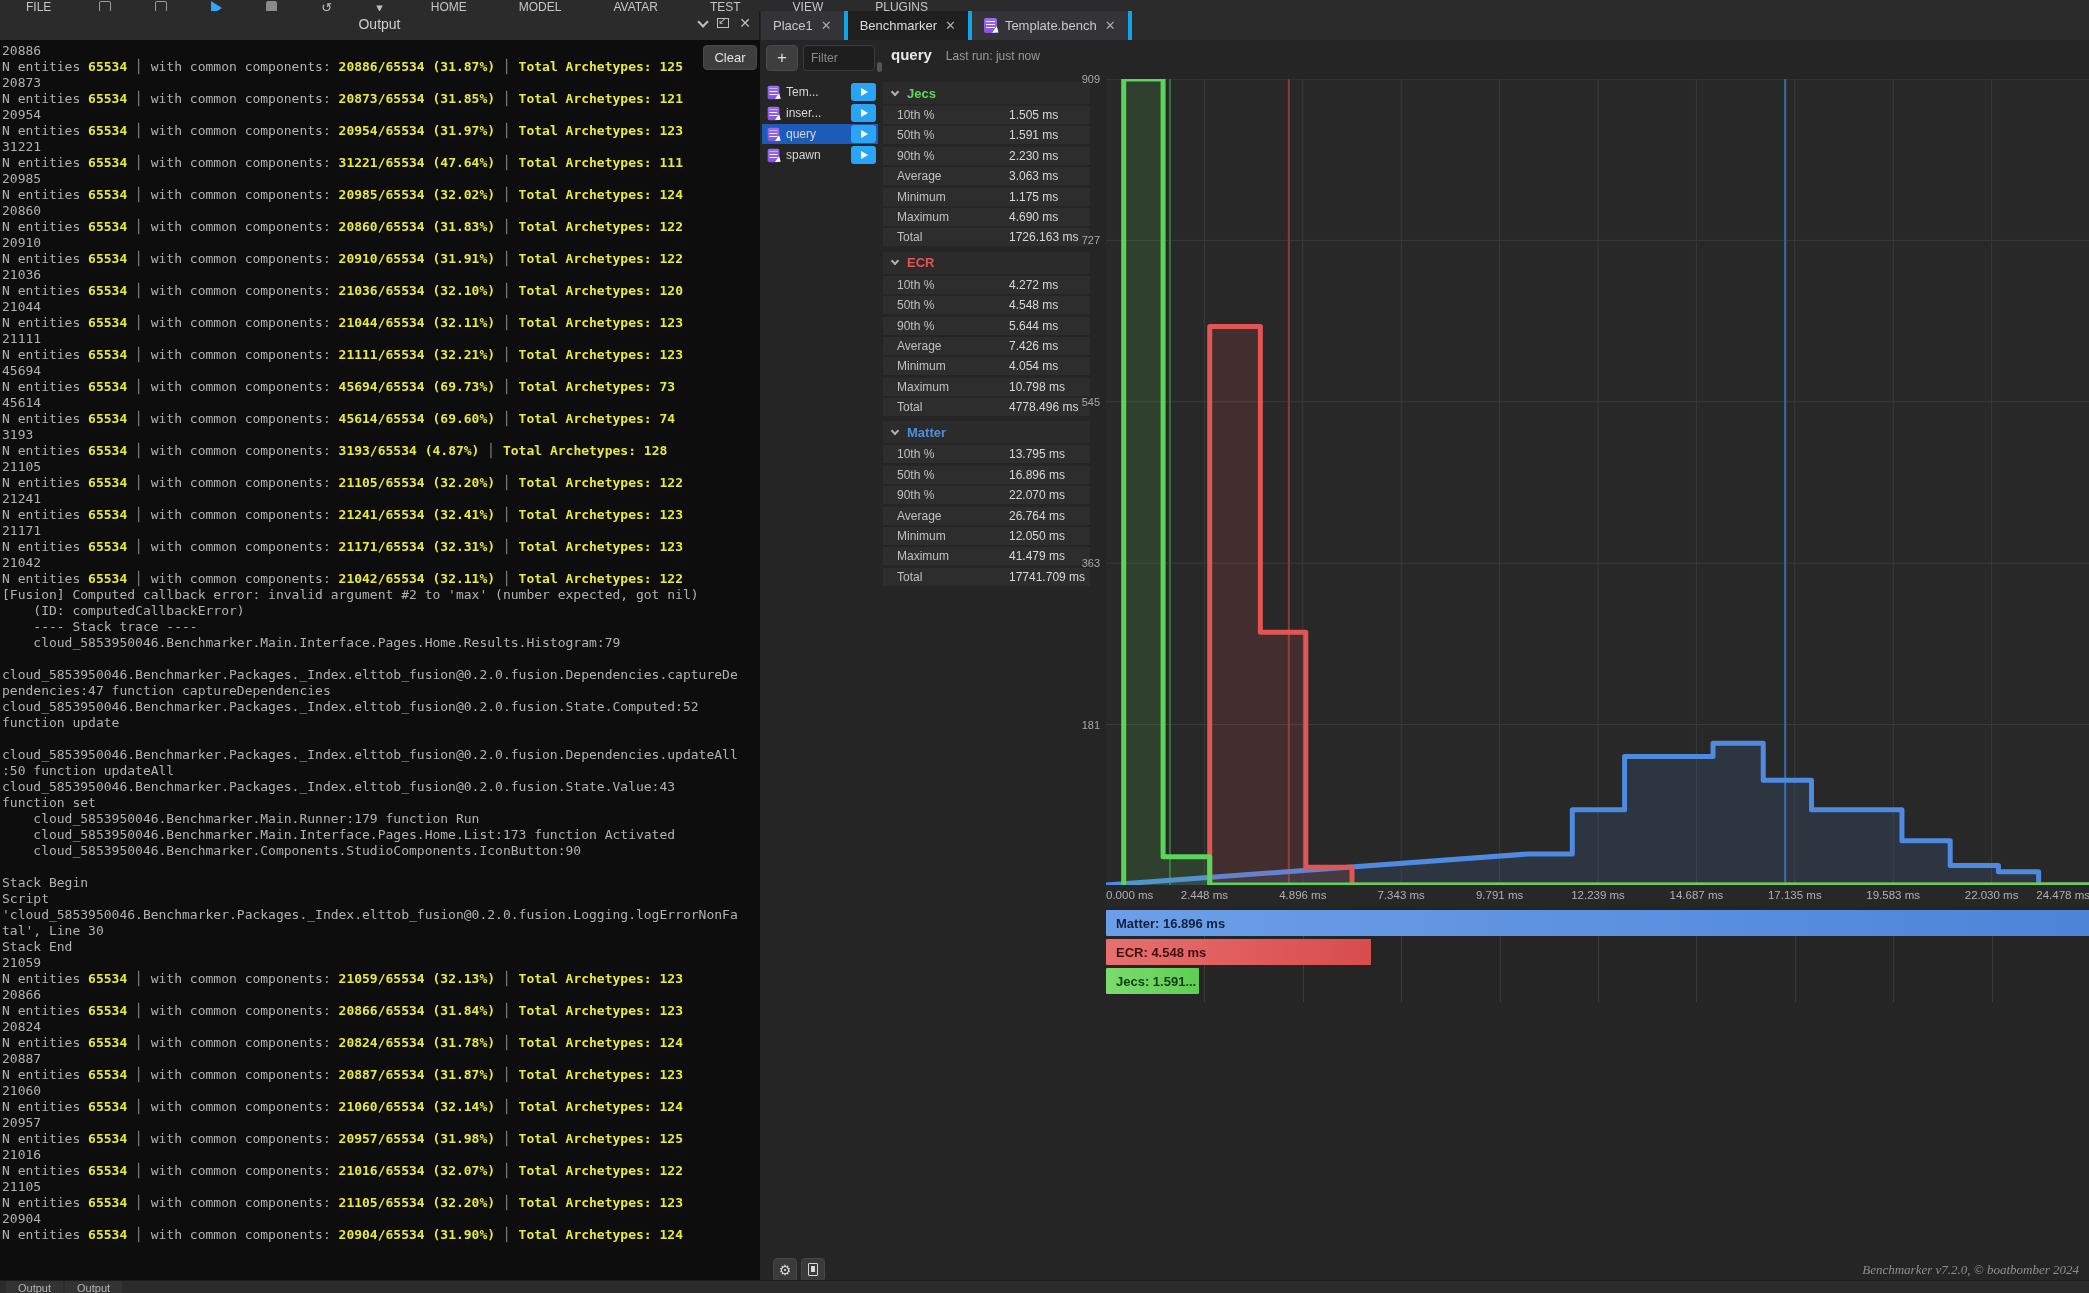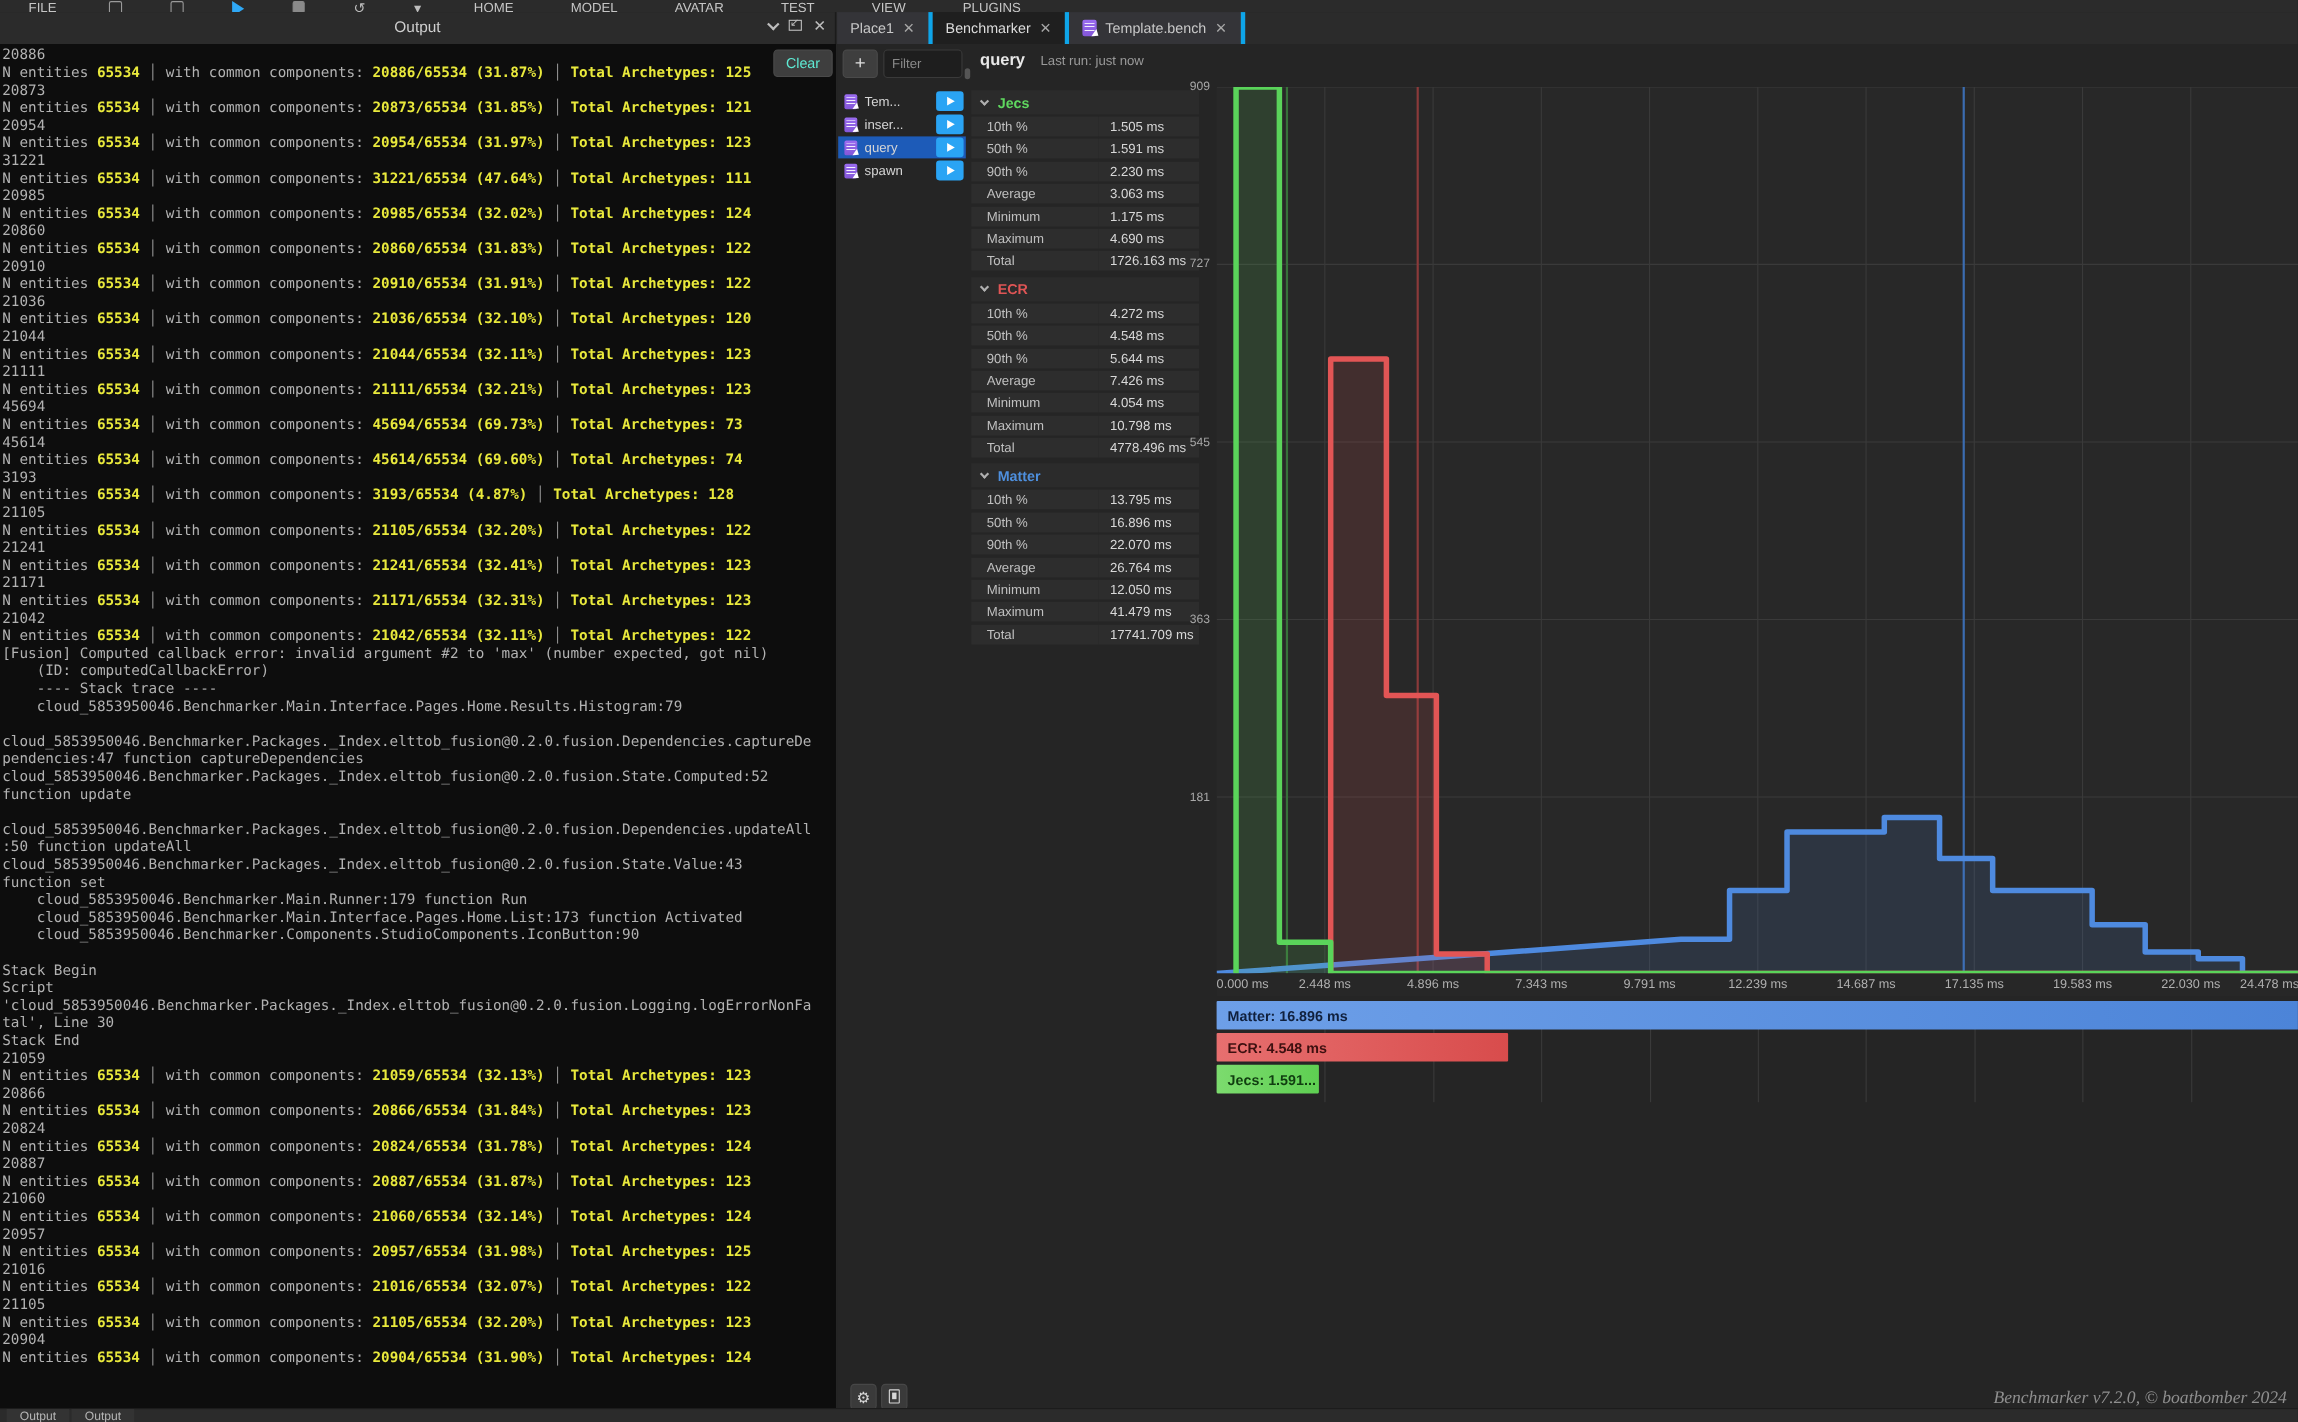--- a/index.html
+++ b/index.html
@@ -50,21 +50,21 @@
     font-family:"DejaVu Sans Mono", monospace; font-size:13px; line-height:16px;
     white-space:pre; color:#b2b2b2;
   }
   .console .ln { height:16px; }
   .console .dim { color:#b2b2b2; }
   .console .sep { color:#8d8d8d; }
   .console .yb { color:#e9e93c; font-weight:bold; }
   .clear-btn {
     position:absolute; top:45px; left:703px; width:54px; height:25px;
     background:#3e3e3e; border:1px solid #4a4a4a; border-radius:4px;
-    color:#5eead4; font-size:13px; text-align:center; line-height:23px;
+    color:#e5e5e5; font-size:13px; text-align:center; line-height:23px;
   }
 
   
   .tabbar {
     position:absolute; top:11px; left:761px; width:1328px; height:29px;
     background:#2b2b2b; display:flex; align-items:stretch;
   }
   .tab {
     display:flex; align-items:center; gap:8px; padding:0 12px;
     background:#343438; border-right:4px solid #0ea5e9;
@@ -158,21 +158,21 @@
   }
 
   
   .foot-btn {
     position:absolute; width:24px; height:24px; background:#3a3a3a; border:1px solid #474747;
     border-radius:4px; color:#d8d8d8; font-size:14px; text-align:center; line-height:22px;
   }
   .doc-glyph { display:inline-block; width:10px; height:13px; border:1.5px solid #d8d8d8; border-radius:1px; margin-top:4px; position:relative; }
   .doc-glyph:after { content:""; position:absolute; left:2px; top:2px; width:4px; height:6px; background:#d8d8d8; }
   .credit {
-    position:absolute; right:10px; top:1222px; font-size:16px; color:#8f8f8f;
+    position:absolute; right:10px; top:1222px; font-size:13px; color:#8f8f8f;
     font-style:italic; font-family:"Liberation Serif", serif;
   }
 
   
   .statusbar {
     position:absolute; left:0; bottom:0; width:2089px; height:13px;
     background:#2b2b2b; border-top:1px solid #1c1c1c; overflow:hidden;
     display:flex; gap:2px; padding-left:6px; font-size:11px; color:#b5b5b5;
   }
   .statusbar .stab { padding:0 12px; line-height:14px; background:#333333; }

